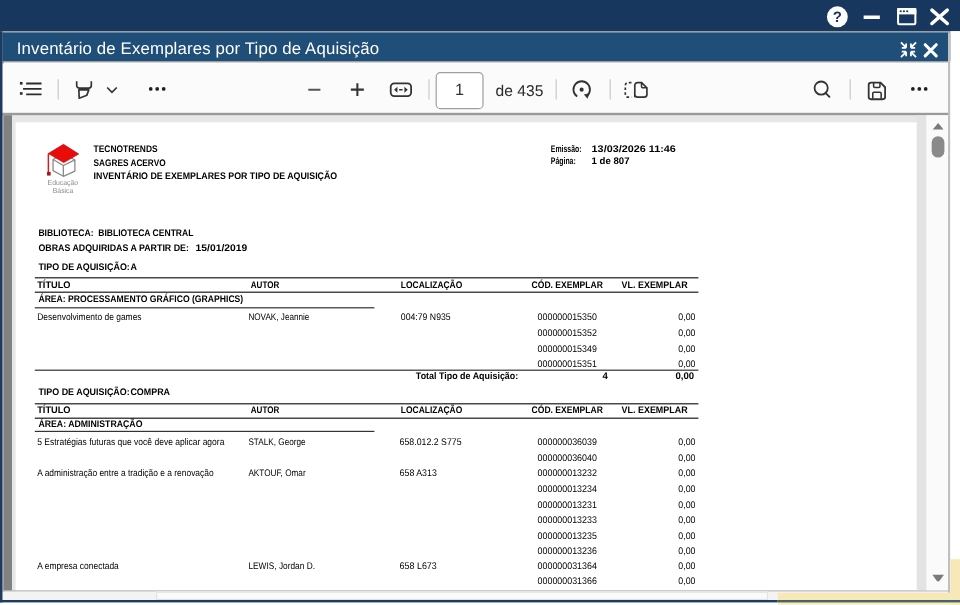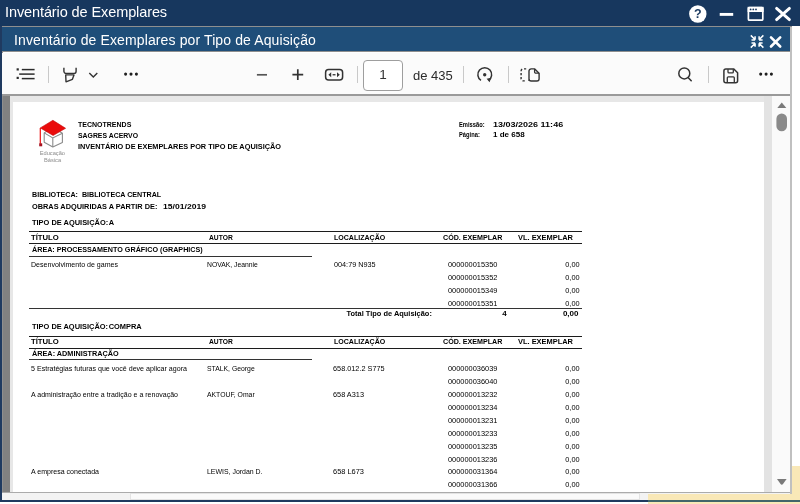--- a/index.html
+++ b/index.html
@@ -12,21 +12,20 @@
 .sep{position:absolute;width:1px;background:#c9c9c9;top:66px;height:17px}
 </style></head><body>
 <div id="root">
 
 <div class="abs" style="left:2.5px;top:95.5px;width:787.5px;height:397.7px;background:#e7e7e7"></div>
 <div class="abs" style="left:1.5px;top:27.4px;width:1.1px;height:472.6px;background:#8f8f8f"></div>
 
 <div class="abs" style="left:13px;top:101.5px;width:750.5px;height:391.5px;background:#fff"></div>
 
 <div class="abs" style="left:0;top:0;width:800px;height:26.2px;background:#17375e"></div>
-<div class="abs" style="left:5px;top:4px;font-size:14.5px;color:#fff;letter-spacing:-0.1px">Inventário de Exemplares</div>
 <svg class="abs" style="left:0;top:0" width="800" height="27" viewBox="0 0 800 27">
 <circle cx="697.8" cy="14" r="8.7" fill="#fff"></circle>
 <text x="697.8" y="18.4" font-family="Liberation Sans" font-size="12.5" font-weight="bold" fill="#17375e" text-anchor="middle">?</text>
 <path d="M719.7 14.4 H733.2" stroke="#fff" stroke-width="2.9"></path>
 <rect x="748.4" y="7.6" width="14.4" height="12.6" rx="1" fill="none" stroke="#fff" stroke-width="1.7"></rect>
 <rect x="747.6" y="6.8" width="16" height="5.2" fill="#fff"></rect>
 <circle cx="750.6" cy="9.4" r="0.9" fill="#17375e"></circle>
 <circle cx="753.3" cy="9.4" r="0.9" fill="#17375e"></circle>
 <circle cx="756" cy="9.4" r="0.9" fill="#17375e"></circle>
 <path d="M776.6 8.4 L789.4 19.6 M789.4 8.4 L776.6 19.6" stroke="#fff" stroke-width="2.9" stroke-linecap="round"></path>
@@ -108,21 +107,21 @@
 </svg>
 <div class="t" style="left:52.5px;top:150px;font-size:6px;color:#8c8c8c;transform:translateX(-50%) scaleX(0.95)">Educação</div>
 <div class="t" style="left:52.5px;top:157.3px;font-size:6px;color:#8c8c8c;transform:translateX(-50%) scaleX(0.95)">Básica</div>
 
 <div class="t b8" style="left:78px;top:120.7px;transform:scaleX(0.8753)">TECNOTRENDS</div>
 <div class="t b8" style="left:78px;top:131.7px;transform:scaleX(0.8596)">SAGRES ACERVO</div>
 <div class="t b8" style="left:78px;top:143.1px;transform:scaleX(0.9183)">INVENTÁRIO DE EXEMPLARES POR TIPO DE AQUISIÇÃO</div>
 <div class="t b8" style="left:458.75px;top:120.6px;transform:scaleX(0.7195)">Emissão:</div>
 <div class="t b8" style="left:493px;top:120.6px;transform:scaleX(1.1263)">13/03/2026 11:46</div>
 <div class="t b8" style="left:458.75px;top:131.3px;transform:scaleX(0.7196)">Página:</div>
-<div class="t b8" style="left:493px;top:131.3px;transform:scaleX(1.0007)">1 de 658</div>
+<div class="t b8" style="left:493px;top:131.3px;transform:scaleX(1.0007)">1 de 807</div>
 
 <div class="t b8" style="left:31.8px;top:191.3px;transform:scaleX(0.8908)">BIBLIOTECA:&nbsp; BIBLIOTECA CENTRAL</div>
 <div class="t b8" style="left:31.8px;top:202.9px;transform:scaleX(0.9201)">OBRAS ADQUIRIDAS A PARTIR DE:</div>
 <div class="t b8" style="left:162.5px;top:202.9px;transform:scaleX(1.0737)">15/01/2019</div>
 <div class="t b8" style="left:31.8px;top:219.2px;transform:scaleX(0.9301)">TIPO DE AQUISIÇÃO: A</div>
 
 <div class="hline" style="left:29px;top:230.75px;width:553px;height:1.5px"></div>
 <div class="t b8" style="left:30.9px;top:234.1px;transform:scaleX(0.9625)">TÍTULO</div>
 <div class="t b8" style="left:208.75px;top:234.1px;transform:scaleX(0.8392)">AUTOR</div>
 <div class="t b8" style="left:333.75px;top:234.1px;transform:scaleX(0.8803)">LOCALIZAÇÃO</div>

